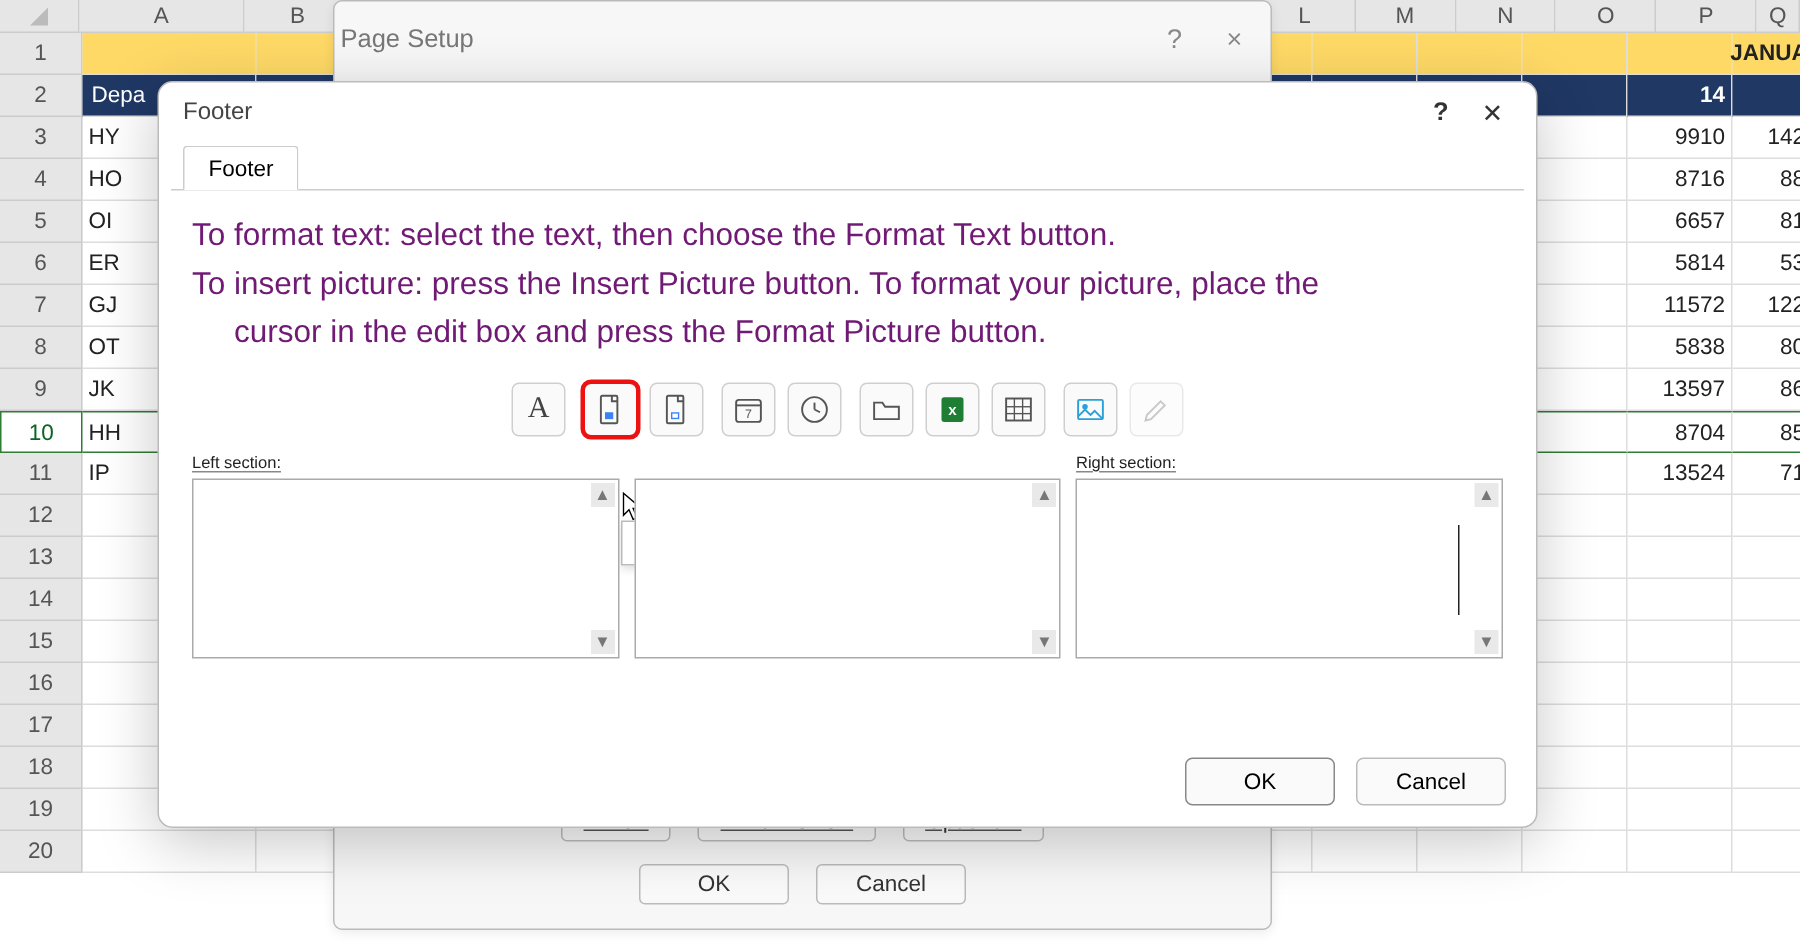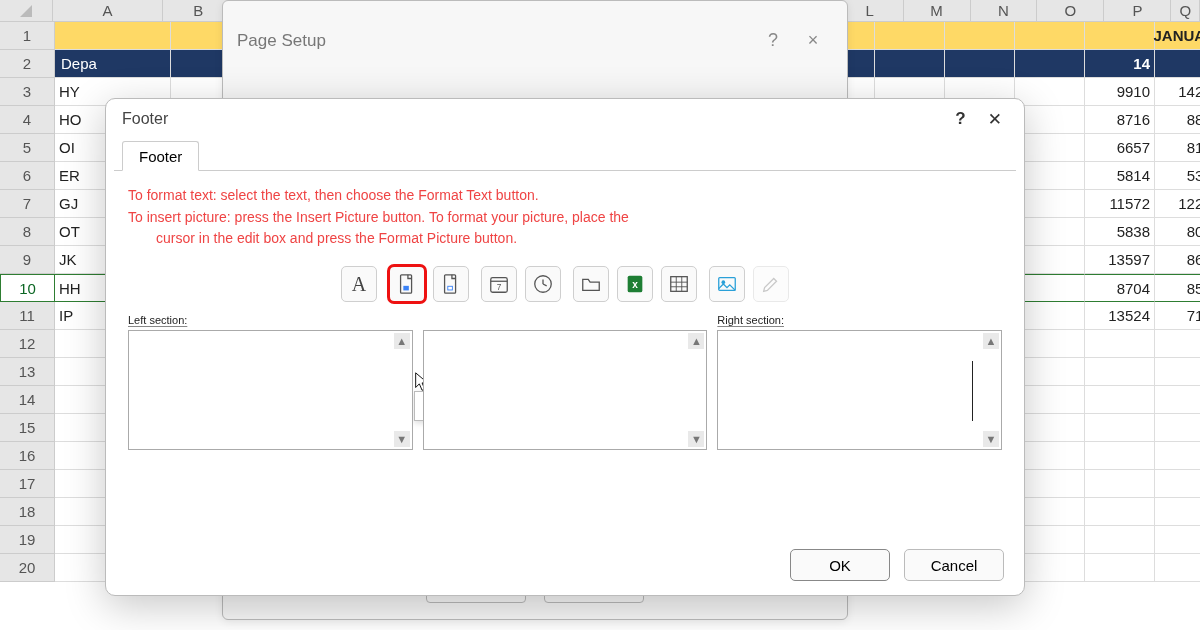--- a/index.html
+++ b/index.html
@@ -22,42 +22,41 @@
   .depart    { background: #1f3864; color:#fff; padding-left:6px; }
   .row-hdr.active { background:#fff; color:#0b6623; border:1px solid #2e7d32;text-align:center; }
   .grid-row.active .cell { border-top:1px solid #2e7d32; border-bottom:1px solid #2e7d32; }
 
   
   .pagesetup {
     position:absolute; left:222px; top:0; width:626px; height:620px;
     background:#f7f7f7; border:1px solid #bbb; border-radius:6px;
     box-shadow: 0 2px 8px rgba(0,0,0,.08);
   }
-  .pagesetup .titlebar { display:flex; align-items:flex-end; height:50px; padding: 0 14px; color:#777; font-size:17px;}
+  .pagesetup .titlebar { display:flex; align-items:center; height:50px; padding: 0 4px; color:#777; font-size:17px;}
   .pagesetup .titlebar .spacer{flex:1}
   .tb-btn { width:40px; text-align:center; color:#888; font-size:18px; cursor:default;}
   .pagesetup .bottom-btns { position:absolute; bottom:16px; left:0; right:0; display:flex; justify-content:center; gap:18px;}
   .ps-btn { background:#fafafa; border:1px solid #bbb; border-radius:4px; padding:4px 14px; font-size:15px; color:#333; }
   .ps-row2 { position:absolute; bottom:58px; left:0; right:0; display:flex; justify-content:center; gap:18px;}
   .ulabel { text-decoration: underline; text-decoration-color:#555; }
 
   
   .footer-dlg {
     position:absolute; left:105px; top:54px; width:920px; height:498px;
     background:#fff; border:1px solid #bbb; border-radius:10px;
     box-shadow: 0 10px 40px rgba(0,0,0,.22);
-    margin-top: 44px;
   }
   .footer-dlg .titlebar { display:flex; align-items:center; height:40px; padding:0 16px; font-size:16px; color:#444;}
   .footer-dlg .titlebar .spacer{flex:1}
   .dlg-close { font-size:17px; color:#333; padding:0 6px; }
   .dlg-help  { font-size:17px; color:#333; padding:0 16px; font-weight:bold;}
   .tabstrip { height:32px; border-bottom:1px solid #ccc; margin:0 8px; display:flex; align-items:flex-end;}
   .tab { border:1px solid #ccc; border-bottom:1px solid #fff; background:#fff; padding:6px 16px 5px; margin-left:8px; font-size:15px; border-radius:3px 3px 0 0; position:relative; top:1px;}
-  .instructions { padding: 14px 22px 4px; font-size:14px; color:#ef4444; line-height:1.55;}
+  .instructions { padding: 14px 22px 4px; font-size:21px; color:#701a75; line-height:1.55;}
   .instructions div.indent { padding-left: 28px; }
 
   .toolbar { display:flex; gap:12px; justify-content:center; padding:12px 0 6px;}
   .tgroup { display:flex; gap:8px;}
   .tbtn {
     width:36px; height:36px; border:1px solid #cfcfcf; border-radius:5px; background:#fafafa;
     display:flex; align-items:center; justify-content:center; font-size:18px; color:#444;
   }
   .tbtn svg { width:22px; height:22px; }
   .tbtn.highlight { outline:3px solid #e11; outline-offset:-1px; }

